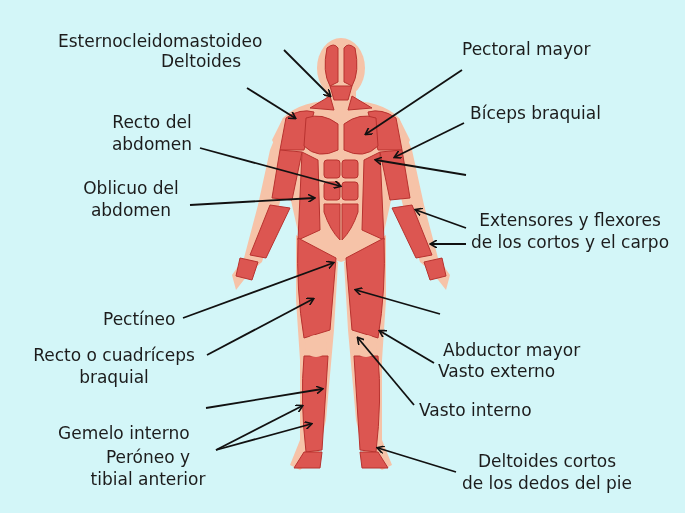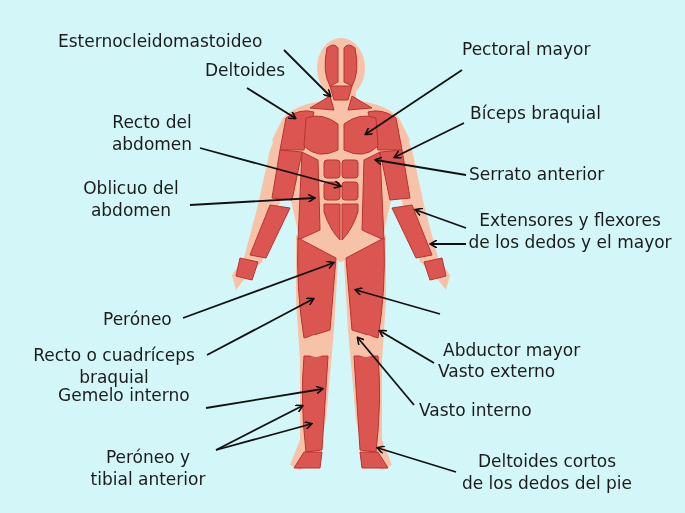--- a/index.html
+++ b/index.html
@@ -103,58 +103,55 @@
       <line x1="440" y1="314" x2="356" y2="290"></line>
       <line x1="434" y1="363" x2="380" y2="331"></line>
       <line x1="414" y1="405" x2="358" y2="338"></line>
       <line x1="456" y1="472" x2="378" y2="448"></line>
     </g>
   </svg>
 
   <div class="lbl r" style="left:58px; top:30px;">
     <span>Esternocleidomastoideo</span>
   </div>
-  <div class="lbl r" style="left:161px; top:59px;margin-left:44px;">
+  <div class="lbl r" style="left:161px; top:50px;">
     <span>Deltoides</span>
   </div>
   <div class="lbl c" style="left:106px; top:111px; width:92px;">
     <div>Recto del</div>
     <div>abdomen</div>
   </div>
   <div class="lbl c" style="left:76px; top:177px; width:110px;">
     <div>Oblicuo del</div>
     <div>abdomen</div>
   </div>
   <div class="lbl r" style="left:103px; top:308px;">
-    <span>Peróneo</span>
+    <span>Pectíneo</span>
   </div>
   <div class="lbl c" style="left:26px; top:344px; width:176px;">
     <div>Recto o cuadríceps</div>
     <div>braquial</div>
   </div>
-  <div class="lbl r" style="left:58px; top:384px;">
+  <div class="lbl r" style="left:58px; top:422px;">
     <span>Gemelo interno</span>
   </div>
   <div class="lbl c" style="left:84px; top:438px; width:128px;margin-top:8px;">
     <div>Peróneo y</div>
     <div>tibial anterior</div>
   </div>
 
   <div class="lbl l" style="left:462px; top:38px;">
     <span>Pectoral mayor</span>
   </div>
   <div class="lbl l" style="left:470px; top:102px;">
     <span>Bíceps braquial</span>
   </div>
-  <div class="lbl l" style="left:469px; top:163px;">
-    <span>Serrato anterior</span>
-  </div>
   <div class="lbl c" style="left:464px; top:209px; width:212px;">
     <div>Extensores y flexores</div>
-    <div>de los dedos y el mayor</div>
+    <div>de los cortos y el carpo</div>
   </div>
   <div class="lbl l" style="left:443px; top:311px;margin-top:28px;">
     <span>Abductor mayor</span>
   </div>
   <div class="lbl l" style="left:438px; top:360px;">
     <span>Vasto externo</span>
   </div>
   <div class="lbl l" style="left:419px; top:399px;">
     <span>Vasto interno</span>
   </div>

